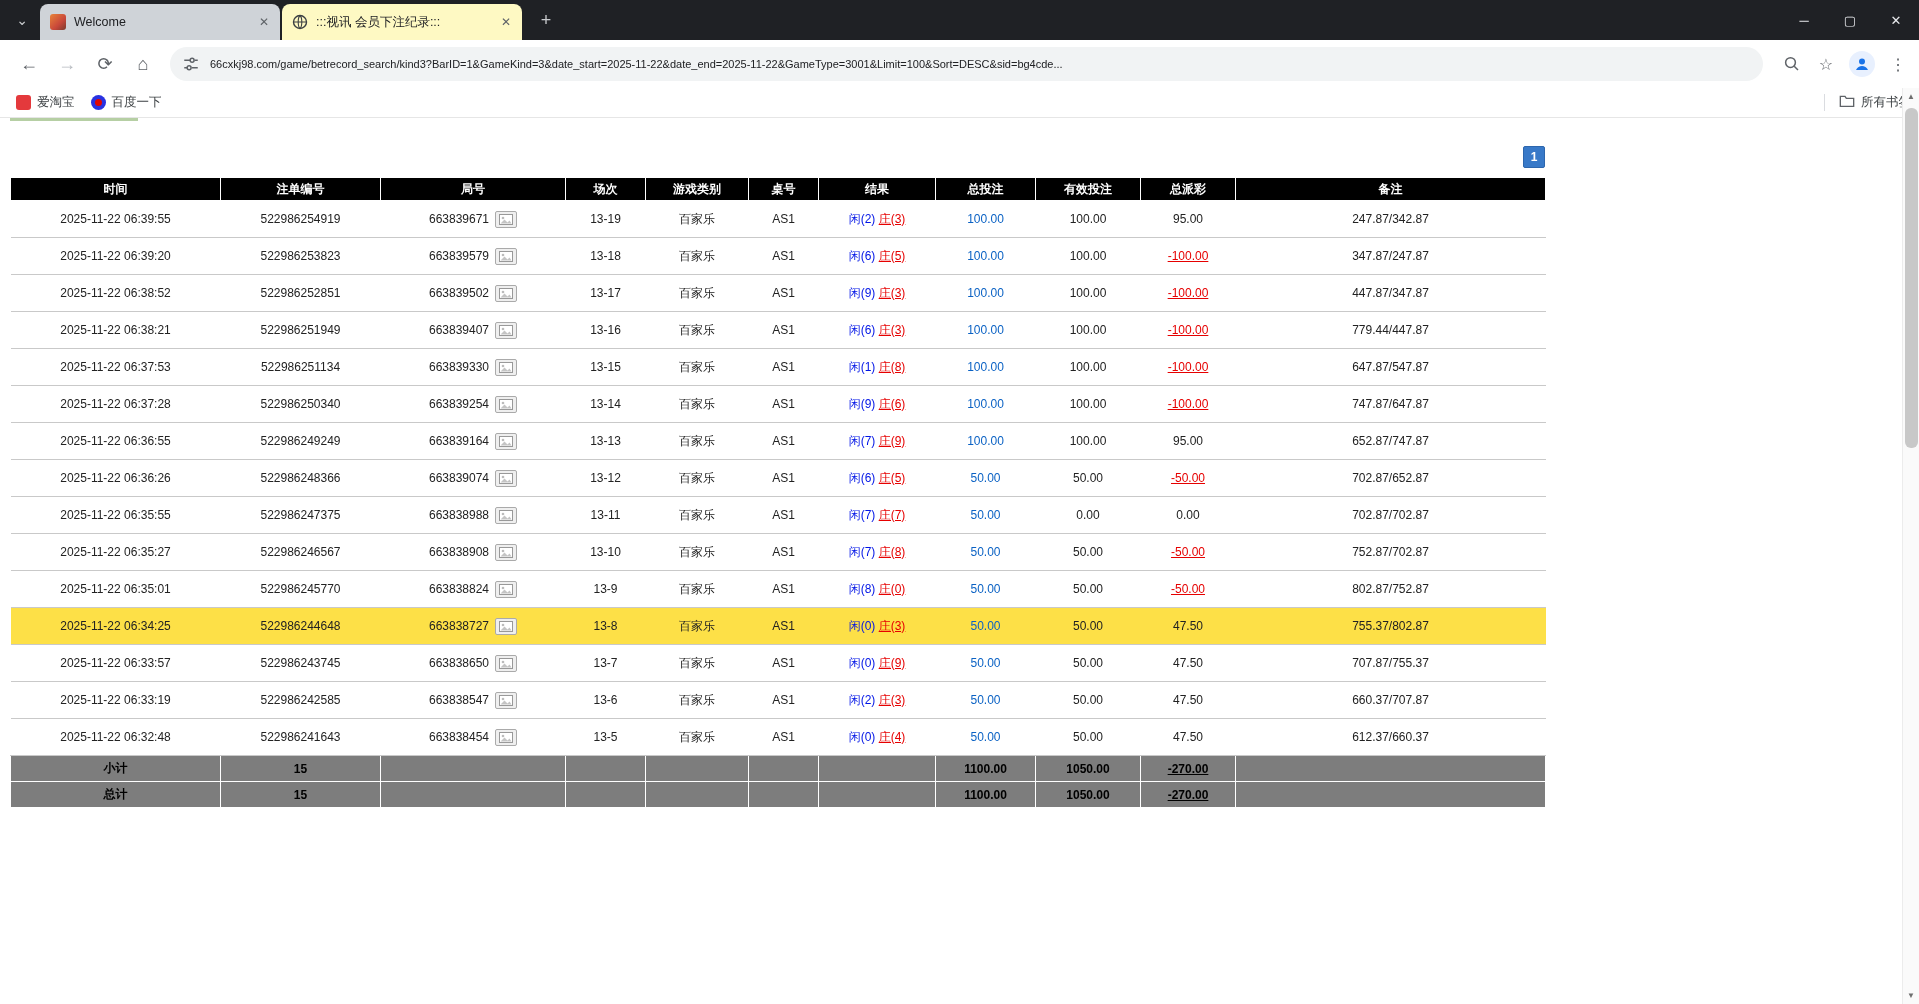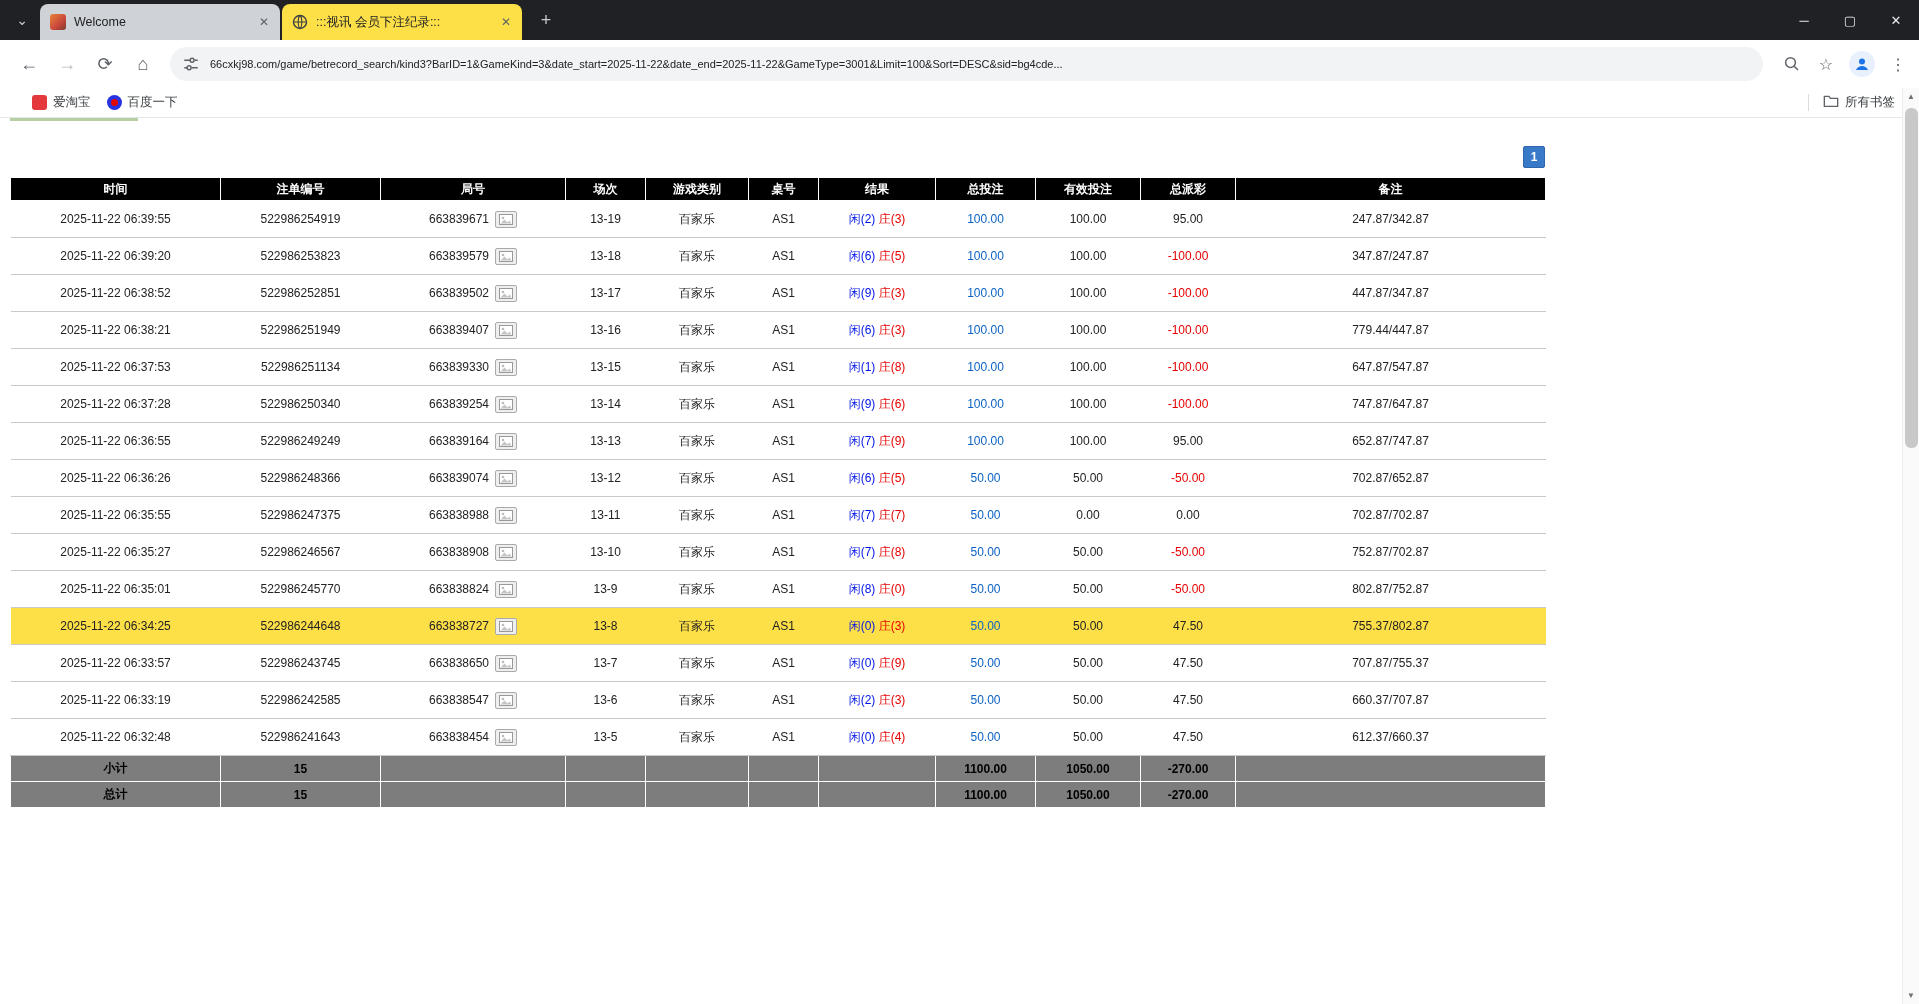--- a/index.html
+++ b/index.html
@@ -4,21 +4,21 @@
 <style>
   * { box-sizing: border-box; margin: 0; padding: 0; }
   html,body { width:1919px; height:1004px; overflow:hidden; font-family:"Liberation Sans", sans-serif; background:#fff; }
   .screen { position:relative; width:1919px; height:1004px; }
 
   
   .titlebar { height:40px; background:#1f2125; display:flex; align-items:flex-end; }
   .tab-search { width:28px; height:28px; margin:0 4px 6px 8px; color:#c7cacd; font-size:14px; display:flex; align-items:center; justify-content:center; border-radius:50%; }
   .tab { width:240px; height:36px; display:flex; align-items:center; padding:0 8px 0 10px; border-radius:8px 8px 0 0; margin-right:2px; font-size:12.5px; color:#202124; }
   .tab.inactive { background:#cfd3d8; }
-  .tab.active { background:#fde047; }
+  .tab.active { background:#fef9c3; }
   .tab .favicon { width:16px; height:16px; flex:0 0 16px; margin-right:8px; border-radius:3px; }
   .fav1 { background:linear-gradient(135deg,#e8833a 0%, #c9483a 60%, #7a3b2e 100%); }
   .fav2 { border-radius:50%; }
   .tab .tab-title { flex:1; white-space:nowrap; overflow:hidden; text-overflow:ellipsis; }
   .tab-close { width:16px; height:16px; border-radius:50%; display:flex; align-items:center; justify-content:center; color:#5f6368; font-size:12px; }
   .new-tab-btn { width:28px; height:28px; margin:0 0 6px 8px; color:#c7cacd; font-size:18px; display:flex; align-items:center; justify-content:center; }
   .win-controls { margin-left:auto; display:flex; height:40px; align-self:flex-start; }
   .win-btn { width:46px; height:40px; display:flex; align-items:center; justify-content:center; color:#e8eaed; font-size:13px; }
 
   
@@ -26,40 +26,40 @@
   .nav-btn { width:34px; height:34px; display:flex; align-items:center; justify-content:center; font-size:18px; color:#5f6368; border-radius:50%; margin:0 2px; }
   .nav-btn.disabled { color:#b8bcc1; }
   .omnibox { flex:1; height:34px; background:#f1f3f4; border-radius:17px; display:flex; align-items:center; padding:0 12px; margin:0 8px; overflow:hidden; }
   .omni-icon { flex:0 0 18px; height:18px; margin-right:10px; }
   .url-text { font-size:11px; color:#202124; white-space:nowrap; overflow:hidden; }
   .omni-right { margin-left:auto; display:flex; align-items:center; gap:12px; padding-left:10px; flex:0 0 auto; }
   .tb-icon { width:22px; height:22px; display:flex; align-items:center; justify-content:center; color:#5f6368; font-size:16px; }
   .avatar { width:26px; height:26px; border-radius:50%; background:#e8f0fe; display:flex; align-items:center; justify-content:center; }
 
   
-  .bookmarks { height:30px; background:#fff; display:flex; align-items:center; padding:0 24px; border-bottom:1px solid #e6e6e6; }
+  .bookmarks { height:30px; background:#fff; display:flex; align-items:center; padding:0 8px; border-bottom:1px solid #e6e6e6; }
   .bm-item { display:flex; align-items:center; gap:6px; font-size:12.5px; color:#3c4043; padding:3px 8px; border-radius:6px; }
   .bm-ico-taobao { width:15px; height:15px; background:#e4393c; border-radius:3px; }
   .bm-ico-baidu { width:15px; height:15px; background:#2932e1; border-radius:50%; position:relative; }
   .bm-ico-baidu:after{ content:""; position:absolute; left:4px; top:4px; width:7px; height:7px; background:#e10602; border-radius:50%; }
   .bm-right { margin-left:auto; display:flex; align-items:center; gap:6px; font-size:12.5px; color:#3c4043; border-left:1px solid #dadce0; padding-left:14px; }
 
   
   .page { position:relative; height:886px; background:#fff; overflow:hidden; }
   .accent-strip { position:absolute; left:10px; top:0; width:128px; height:3px; background:#b6cfa4; }
   .pager-row { width:1535px; margin:28px 0 0 10px; display:flex; justify-content:flex-end; }
   .page-btn { min-width:22px; height:22px; background:#3879c8; color:#fff; font-size:12px; font-weight:bold; display:flex; align-items:center; justify-content:center; border-radius:2px; border:1px solid #2d66ad; }
 
   table.bet { table-layout:fixed; width:1535px; margin:9px 0 0 10px; border-collapse:collapse; font-size:12px; color:#222; }
   table.bet th { background:#000; color:#fff; font-weight:bold; height:23px; border:1px solid #fff; text-align:center; font-size:12px; }
   table.bet tbody td { height:37px; text-align:center; border-bottom:1px solid #c9c9c9; background:#fff; vertical-align:middle; }
   table.bet tbody tr.hl td { background:#fde047; }
   table.bet tfoot td { height:26px; background:#7d7d7d; color:#000000; font-weight:bold; border:1px solid #fff; text-align:center; }
   .blue { color:#0014e6; }
-  .red { color:#e60000; }
+  .red { color:#e60000;text-decoration:underline; }
   tfoot .red { color:#ff3b3b; }
   .betlink { color:#0b62c4; text-decoration:none; cursor:pointer; }
   .media-icon { display:inline-flex; vertical-align:middle; margin-left:6px; width:22px; height:17px; border:1px solid #aaa; border-radius:2px; background:#efefef; align-items:center; justify-content:center; }
   .media-icon svg { display:block; }
 
   
   .scrollbar { position:absolute; right:0; top:88px; bottom:0; width:17px; background:#fafafa; border-left:1px solid #ececec; }
   .sb-arrow { height:17px; display:flex; align-items:center; justify-content:center; font-size:8px; color:#6f6f6f; }
   .sb-thumb { position:absolute; top:20px; left:2px; width:13px; height:340px; background:#c8c8c8; border-radius:6px; }
   .sb-arrow.bottom { position:absolute; bottom:0; left:0; right:0; }

